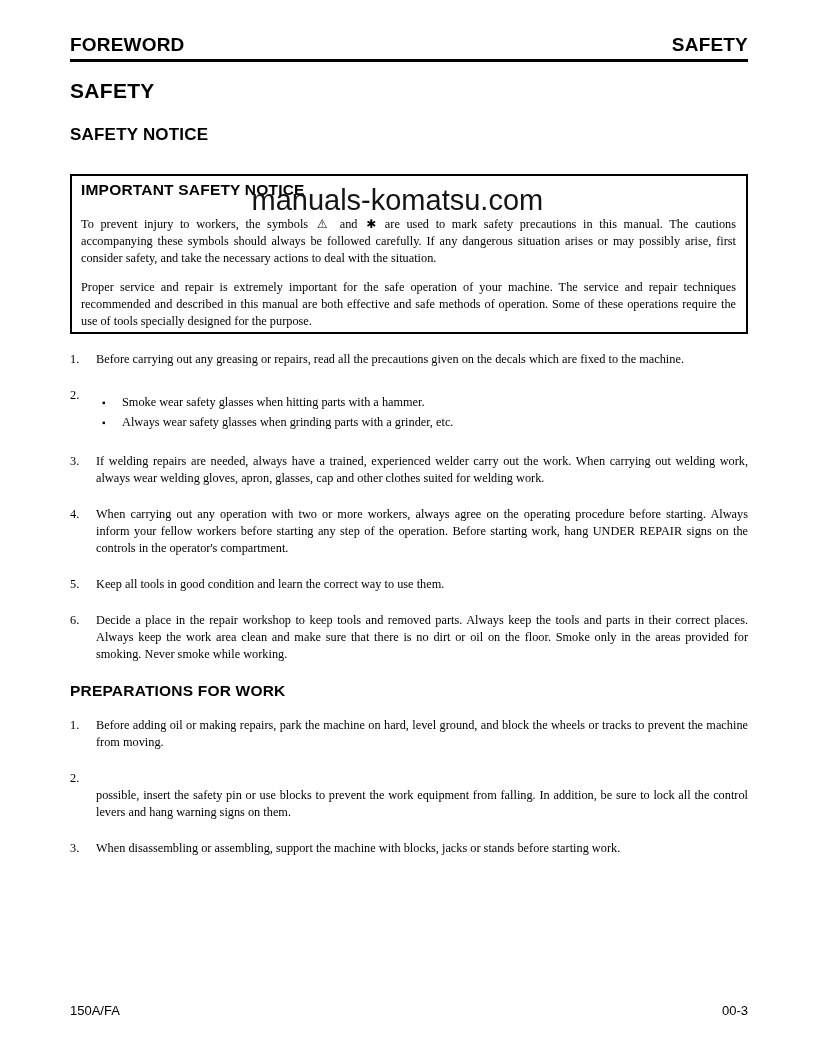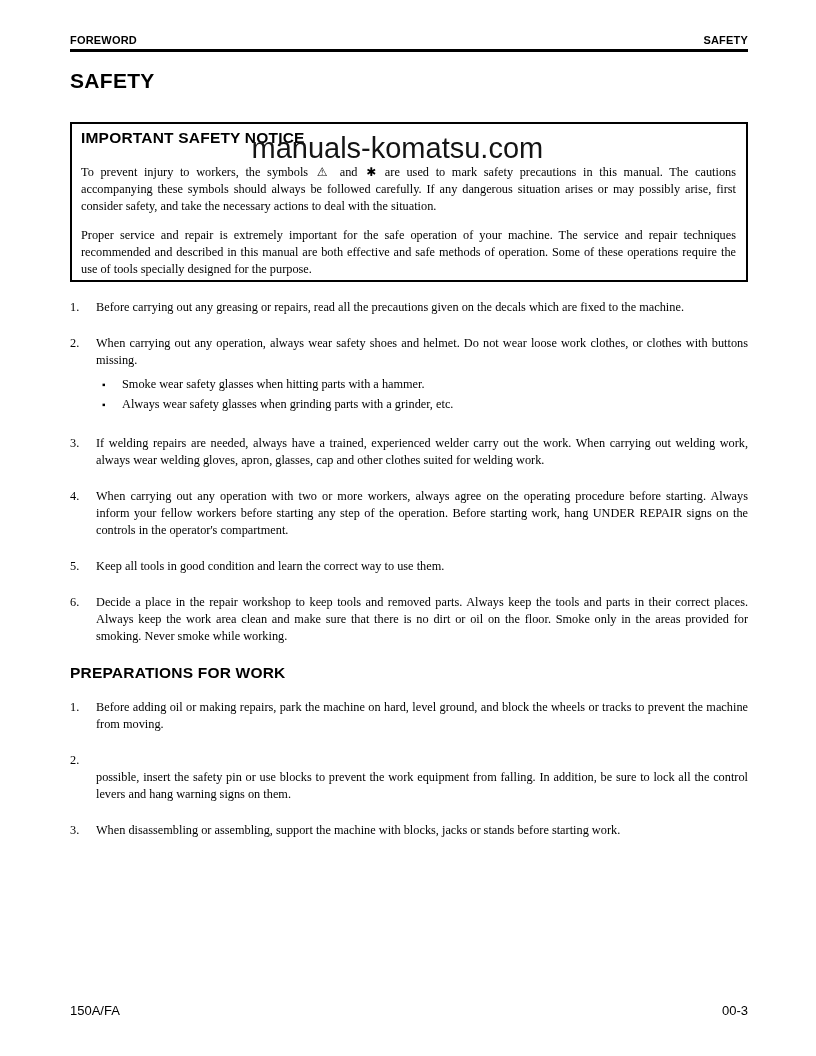--- a/index.html
+++ b/index.html
@@ -16,21 +16,21 @@
   }
   .content { padding: 34px 68px 0 70px; }
 
   
   .runhead {
     display: flex;
     justify-content: space-between;
     align-items: flex-end;
     font-family: "Liberation Sans", sans-serif;
     font-weight: bold;
-    font-size: 11px;
+    font-size: 19px;
     letter-spacing: 0.2px;
     padding-bottom: 3px;
     border-bottom: 3px solid #000;
   }
 
   .doc-title {
     font-family: "Liberation Sans", sans-serif;
     font-weight: bold;
     font-size: 21px;
     margin-top: 17px;
@@ -126,20 +126,21 @@
 
 <div class="page">
   <div class="content">
 
     <div class="runhead">
       <span>FOREWORD</span>
       <span>SAFETY</span>
     </div>
 
     <div class="doc-title">SAFETY</div>
+    <div class="doc-subtitle">SAFETY NOTICE</div>
 
     <div class="notice-box">
       <div class="watermark">manuals-komatsu.com</div>
       <div class="box-title">IMPORTANT SAFETY NOTICE</div>
       <div class="body-text second">
         <span>To prevent injury to workers, the symbols</span>
         <span class="sym">⚠</span>
         <span>and</span>
         <span class="sym">✱</span>
         <span>are used to mark safety precautions in this manual. The cautions accompanying these symbols should always be followed carefully. If any dangerous situation arises or may possibly arise, first consider safety, and take the necessary actions to deal with the situation.</span>
@@ -151,21 +152,20 @@
     <div class="num-list">
 
       <div class="num-item">
         <span class="num">1.</span>
         <div class="itext body-text">Before carrying out any greasing or repairs, read all the precautions given on the decals which are fixed to the machine.</div>
       </div>
 
       <div class="num-item">
         <span class="num">2.</span>
         <div class="itext">
-          <div class="body-text">When carrying out any operation, always wear safety shoes and helmet. Do not wear loose work clothes, or clothes with buttons missing.</div>
           <div class="sub-bullets">
             <div class="bullet-row">
               <span class="bullet">▪</span>
               <div class="btext body-text">Smoke wear safety glasses when hitting parts with a hammer.</div>
             </div>
             <div class="bullet-row">
               <span class="bullet">▪</span>
               <div class="btext body-text">Always wear safety glasses when grinding parts with a grinder, etc.</div>
             </div>
           </div>

